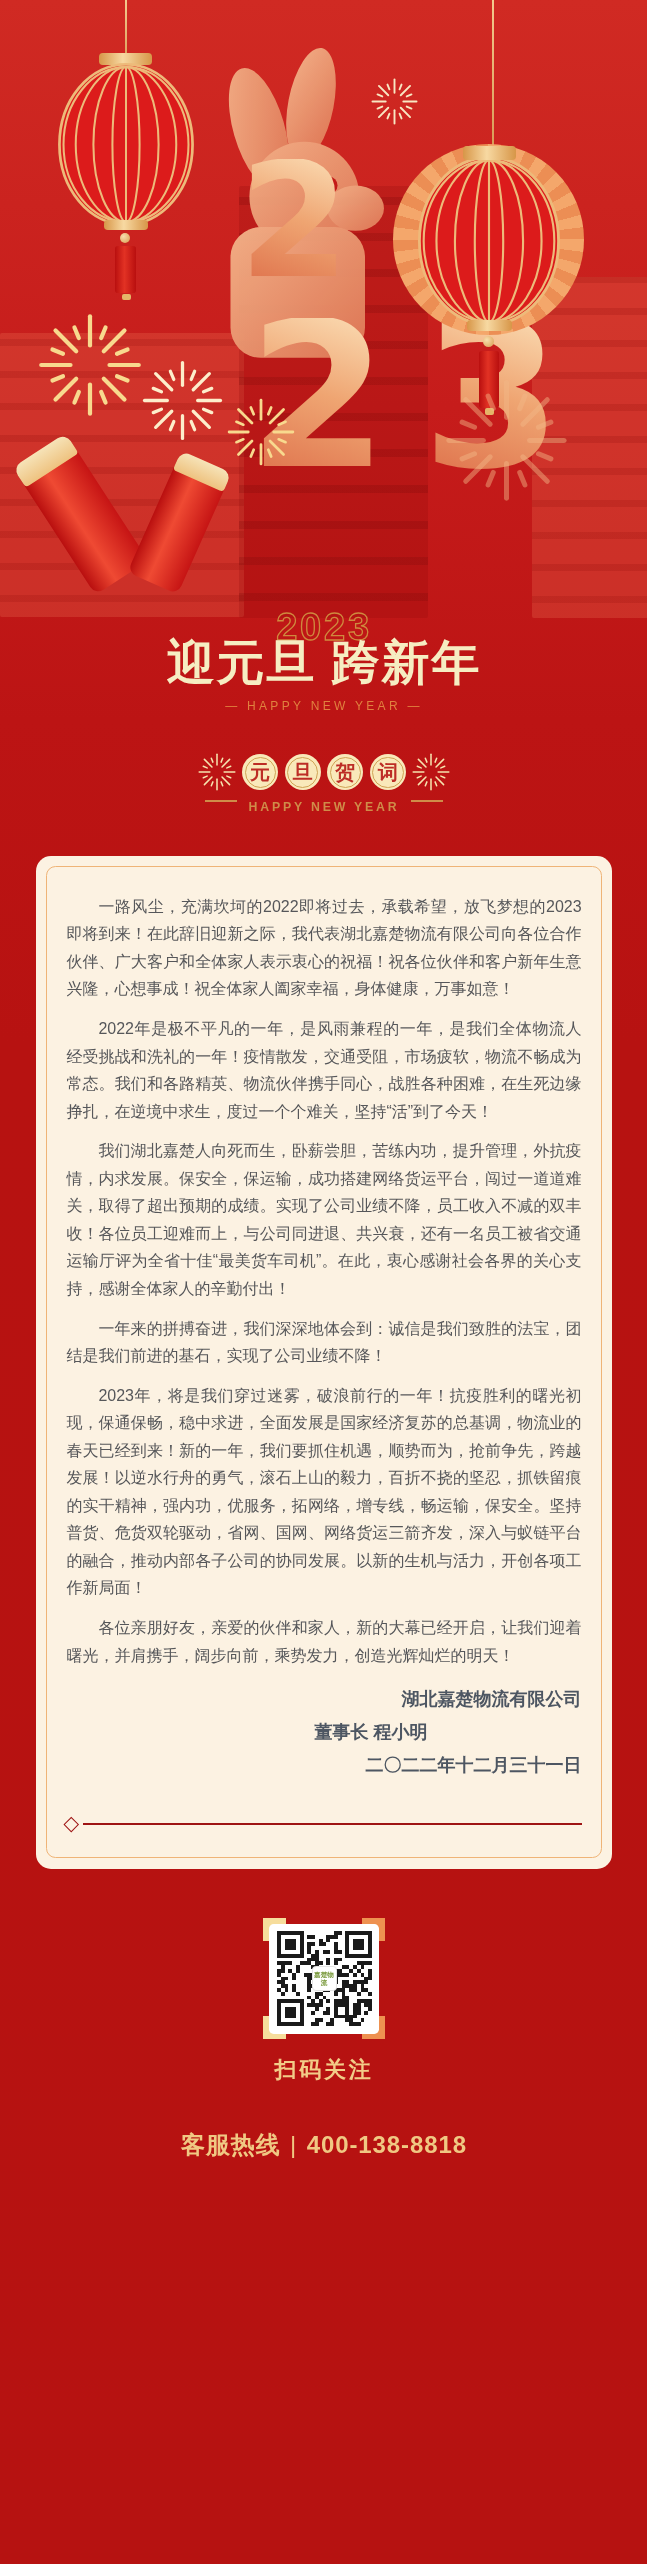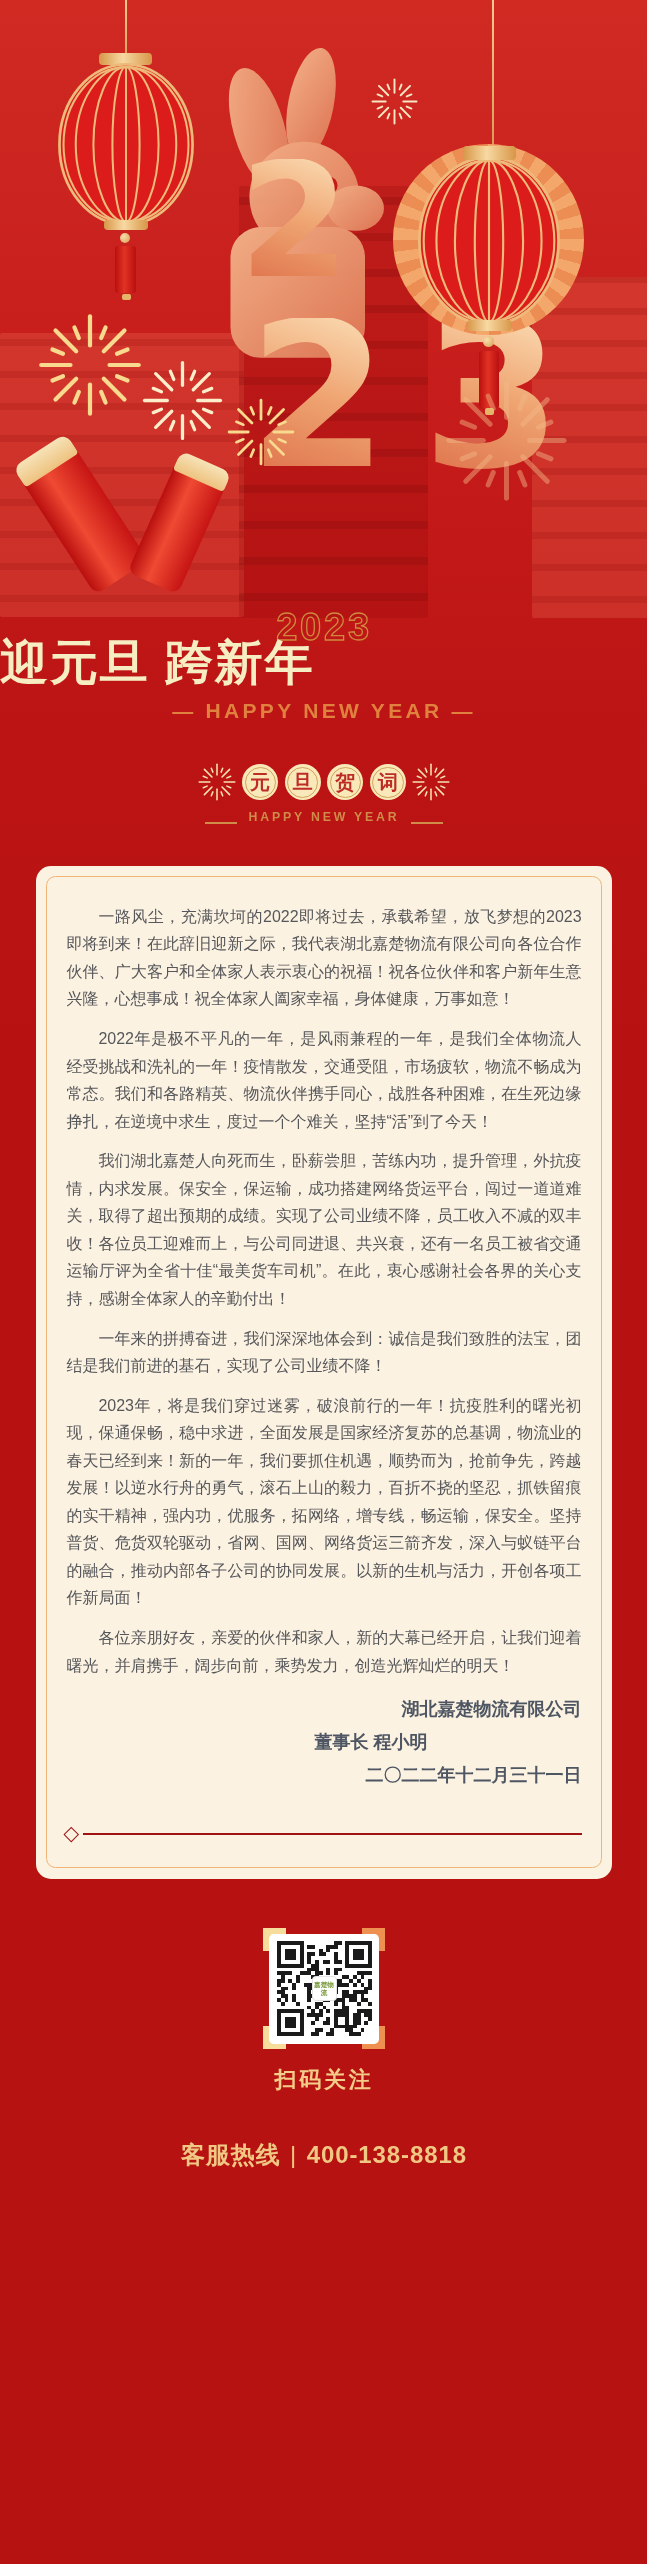--- a/index.html
+++ b/index.html
@@ -41,30 +41,30 @@
   .cracker::before{content:"";position:absolute;left:0;top:0;width:100%;height:16%;
            background:linear-gradient(#f6e3b8,#eec27f);border-radius:9.5px 9.5px 3.8px 3.8px;}
   .burst{position:absolute;}
 
   
   .year-outline{margin-top:-9.5px;text-align:center;font-size:38px;font-weight:700;
         letter-spacing:2.8px;color:#cf8a3e;line-height:1;position:relative;z-index:3;}
   @supports (-webkit-text-stroke: 1px #cf8a3e) {
     .year-outline{-webkit-text-stroke:1.3px #cf8a3e;color:transparent;}
   }
-  .main-title{margin:-8.5px 0 0;font-size:48px;font-weight:800;
+  .main-title{margin:-8.5px 0 0;text-align:center;font-size:48px;font-weight:800;
         color:#f6edc2;letter-spacing:1.9px;line-height:1.1;position:relative;z-index:4;}
-  .sub-en{margin-top:9.5px;text-align:center;font-size:21px;font-weight:700;
+  .sub-en{margin-top:9.5px;text-align:center;font-size:12px;font-weight:400;
         color:#e0813f;letter-spacing:3.3px;}
   .badge-row{margin-top:40px;display:flex;justify-content:center;align-items:center;gap:6.6px;}
   .badge-circle{position:relative;width:36px;height:36px;border-radius:50%;background:#f9e9ba;
         display:flex;align-items:center;justify-content:center;}
   .badge-circle::before{content:"";position:absolute;inset:2.4px;border:0.9px solid #cfa455;border-radius:50%;}
   .badge-char{font-size:20px;font-weight:700;color:#bd2d26;position:relative;}
-  .badge-caption{margin-top:8.5px;display:flex;justify-content:center;align-items:flex-end;gap:11.4px;
+  .badge-caption{margin-top:8.5px;display:flex;justify-content:center;align-items:flex-start;gap:11.4px;
         color:#cf8c49;font-weight:700;font-size:12.3px;letter-spacing:2.8px;}
   .dash{width:32px;height:1.9px;background:#cf8c49;}
 
   
   .card{margin:42px 36px 0;background:#fcf2e2;border-radius:15px;padding:10.4px;box-sizing:border-box;}
   .card-inner{border:1.9px solid #efb477;border-radius:9.5px;padding:25.6px 19px 28px;}
   .card-inner p{margin:0 0 12.3px;text-indent:2em;font-size:16px;line-height:27.5px;
         color:#56575a;text-align:justify;}
   .card-inner p:last-of-type{margin-bottom:0;}
   .signature{font-size:18px;font-weight:700;color:#4d5662;line-height:28px;}

